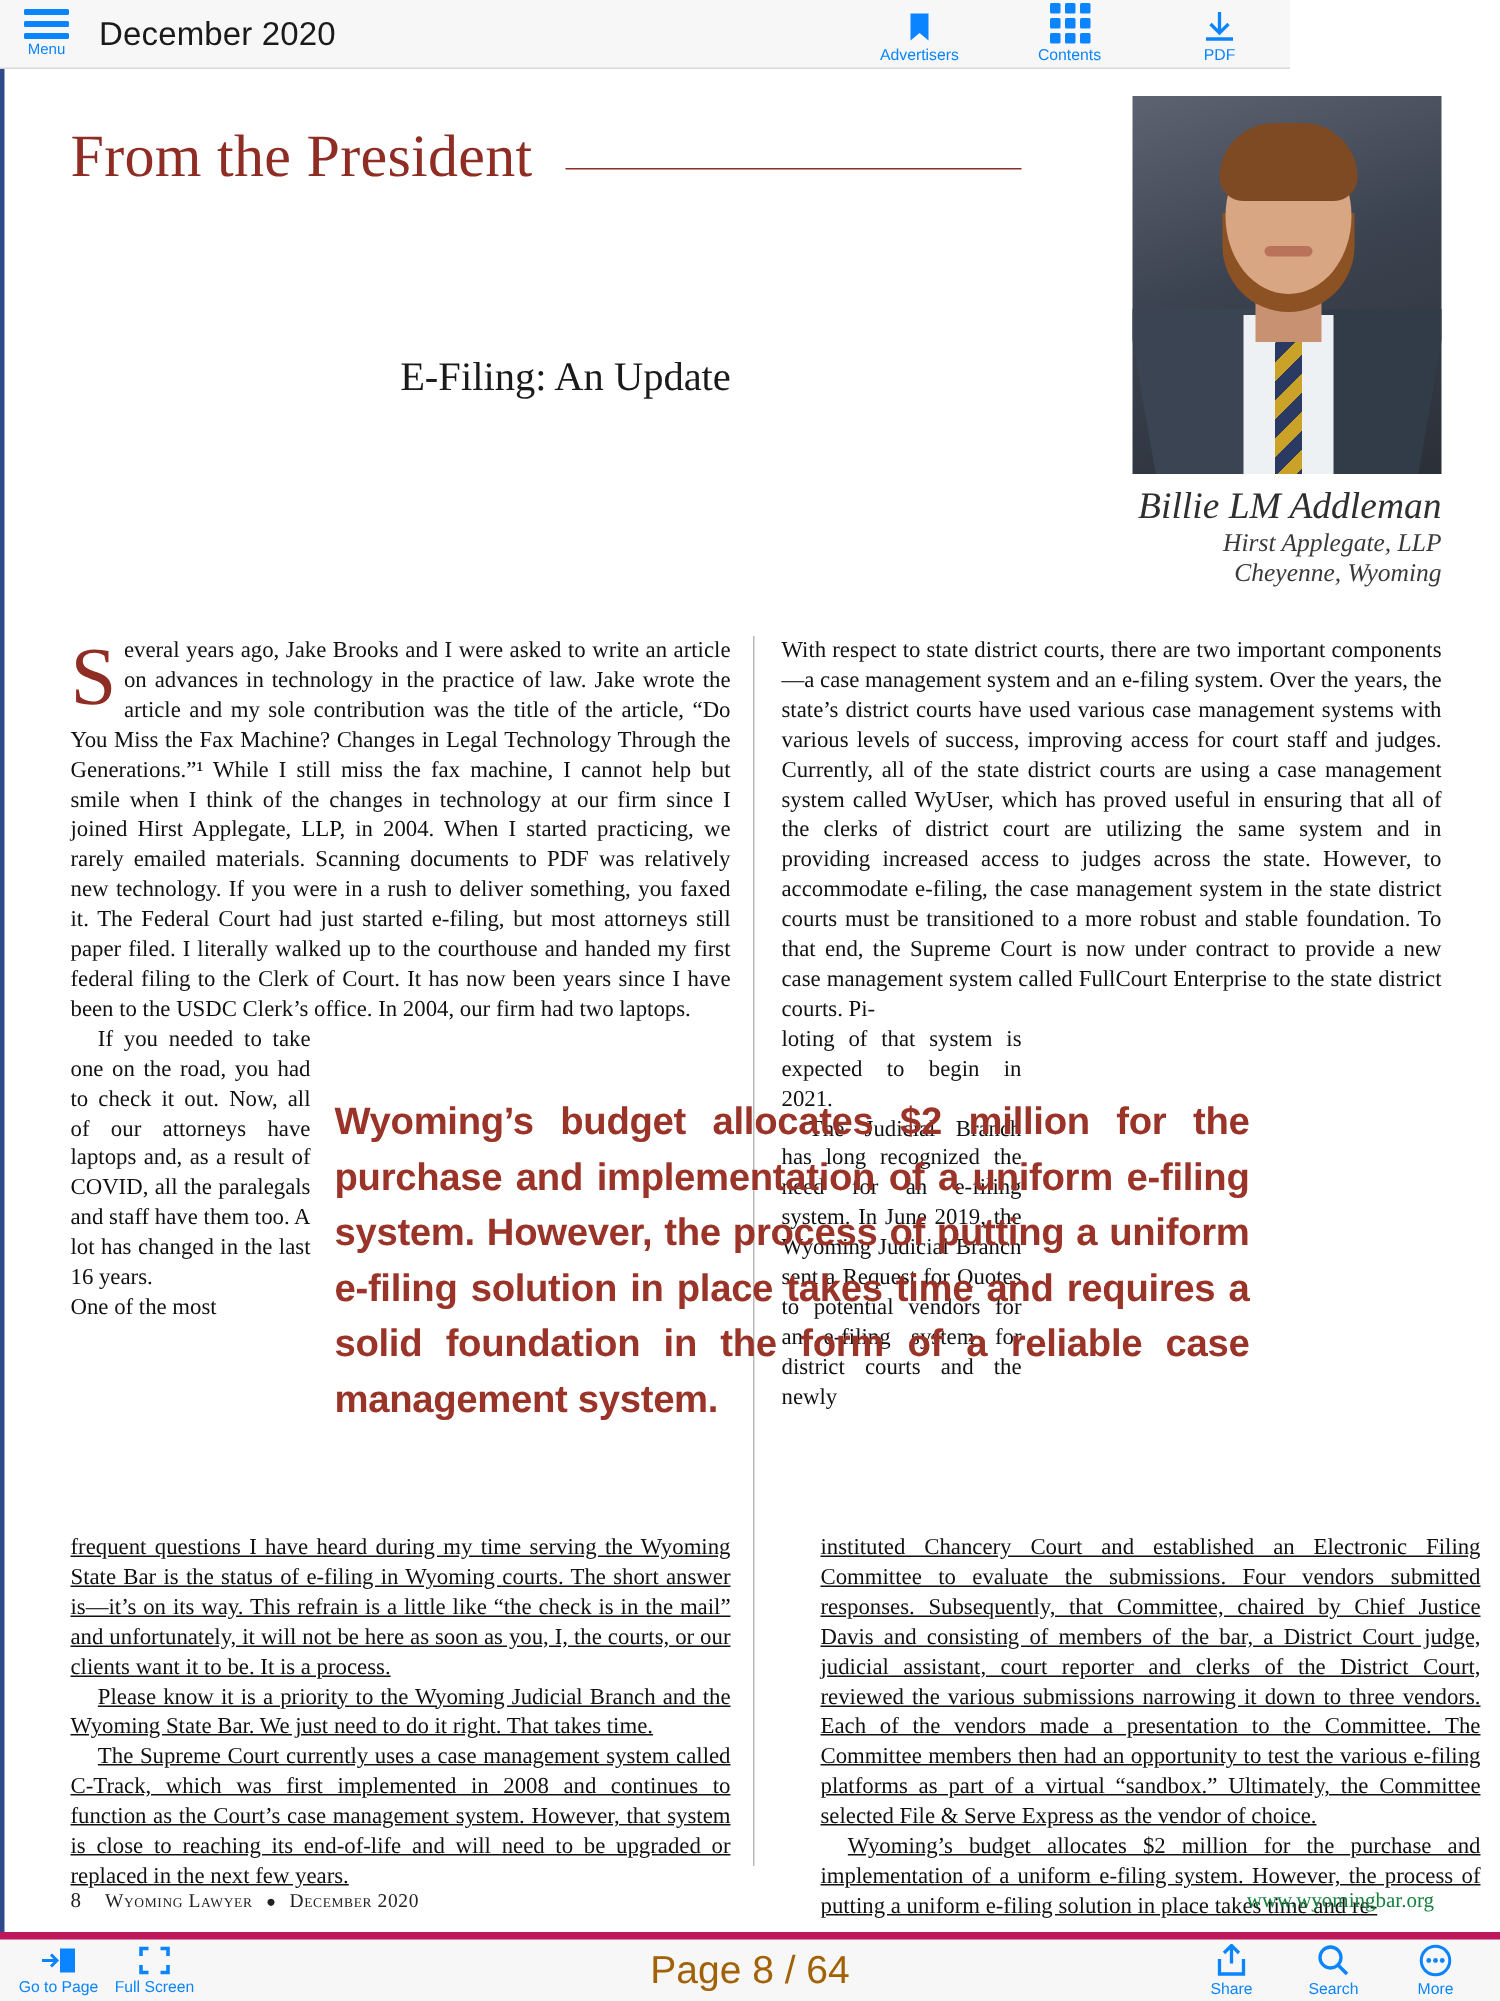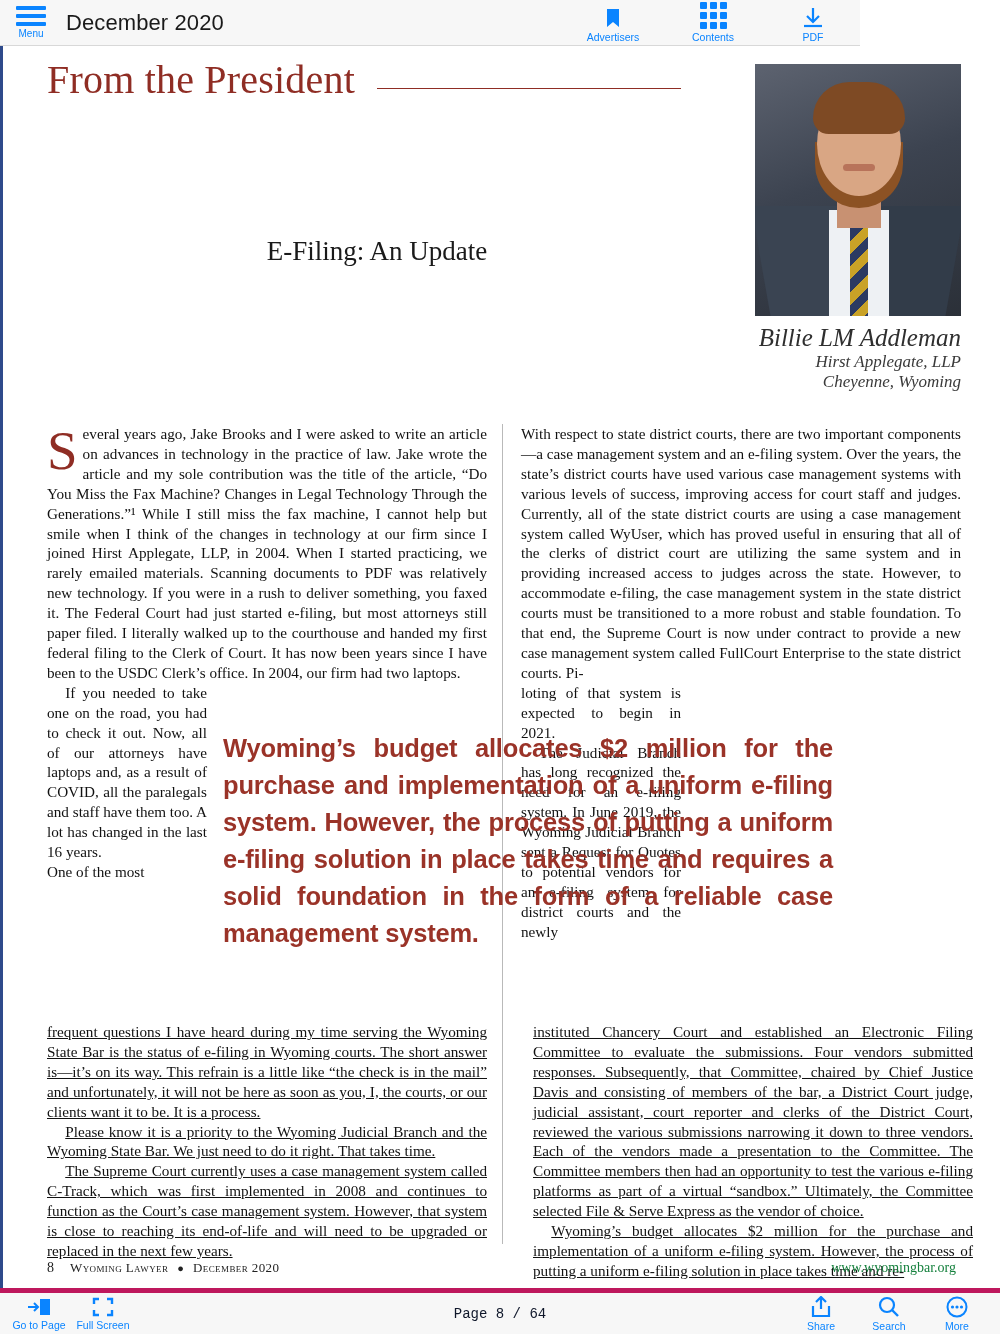--- a/index.html
+++ b/index.html
@@ -47,21 +47,21 @@
   .page {
     position: absolute; top: 46px; left: 0; width: 1000px; height: 1242px;
     background: #ffffff;
     border-left: 3px solid #2e4a8b;
   }
   .doc {
     position: absolute; left: 44px; top: 10px; width: 914px; height: 1225px;
   }
 
   .masthead {
-    position: relative; height: 60px; margin-top: 0;
+    position: relative; height: 60px; margin-top: 24px;
   }
   .masthead h1 {
     margin: 0; font-family: "Liberation Serif", serif;
     font-size: 40px; font-weight: normal; color: #8f2d24; letter-spacing: 0.2px;
   }
   .masthead .rule {
     position: absolute; left: 330px; right: 280px; top: 32px;
     border-top: 1px solid #8f2d24;
   }
 
@@ -154,21 +154,21 @@
 
   .fullwidth {
     position: absolute; top: 598px; left: 0; width: 914px;
   }
   .fw-col {
     position: absolute; top: 0; width: 440px;
     font-family: "Liberation Serif", serif; font-size: 15.2px; line-height: 1.31;
     color: #111; text-align: justify; text-decoration: underline;
   }
   .fw-col.left { left: 0; }
-  .fw-col.right { left: 486px; }
+  .fw-col.right { left: 500px; }
   .fw-col p { margin: 0; text-indent: 1.2em; }
   .fw-col p.noindent { text-indent: 0; }
 
   
   .page-footer {
     position: absolute; left: 44px; right: 44px; bottom: 12px;
     display: flex; align-items: baseline;
     font-family: "Liberation Serif", serif; color: #222;
   }
   .pf-num { font-size: 14px; margin-right: 16px; }
@@ -184,21 +184,21 @@
   }
   .bb-left { display: flex; gap: 6px; padding-left: 10px; }
   .bb-right { display: flex; gap: 10px; margin-left: auto; padding-right: 14px; }
   .bb-item {
     display: flex; flex-direction: column; align-items: center; cursor: pointer;
     color: #0a84ff; min-width: 58px;
   }
   .bb-item .lbl { font-size: 10.5px; margin-top: 2px; }
   .page-indicator {
     position: absolute; left: 0; right: 0; text-align: center;
-    font-size: 14px; color: #0f172a; pointer-events: none; font-family: Liberation Mono, monospace;
+    font-size: 26px; color: #a16207; pointer-events: none;
   }
   svg { display: block; }
 </style>
 </head>
 <body>
 
 <div class="topbar">
   <div class="menu-btn">
     <div class="hamburger">
       <span></span>

